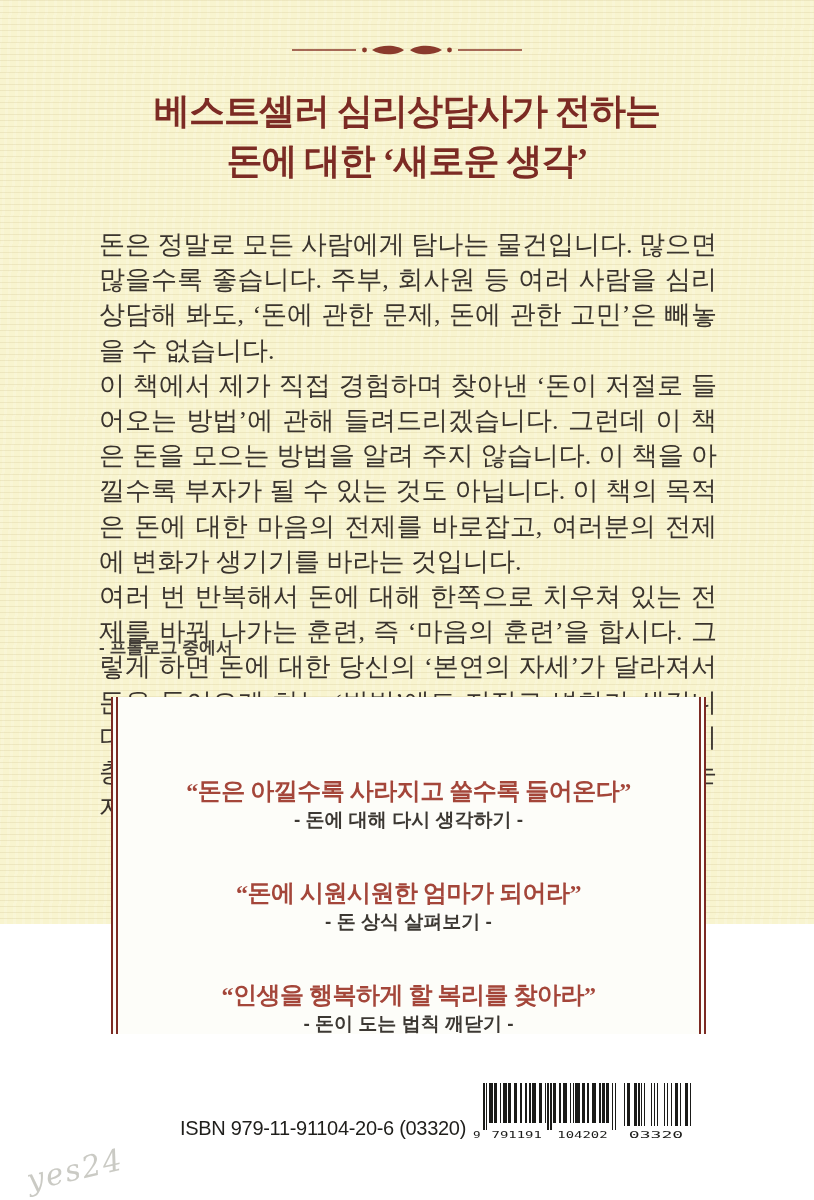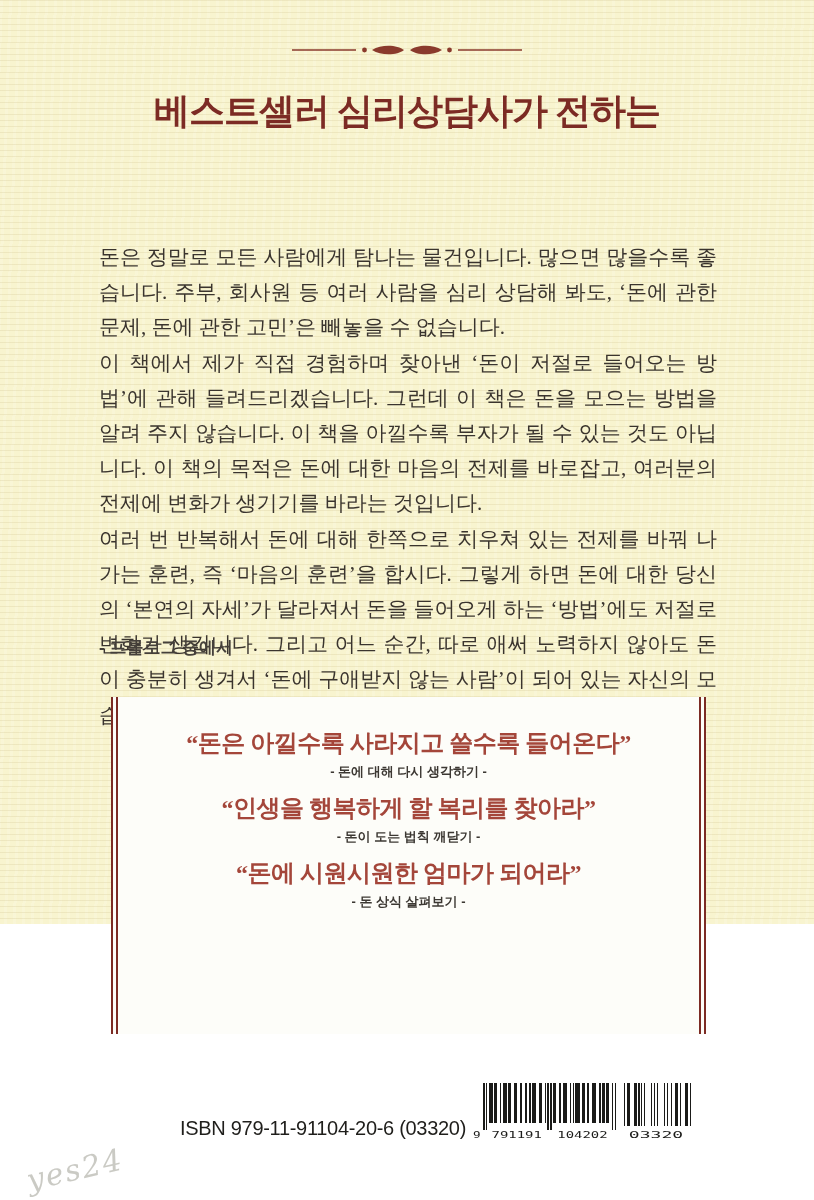--- a/index.html
+++ b/index.html
@@ -29,57 +29,56 @@
     font-weight:bold;
     font-size:36px;
     line-height:50px;
     letter-spacing:-1px;
     font-family:"Liberation Serif", serif;
   }
   
   .prologue{
     position:absolute; top:227px; left:99px; width:618px;
     color:#3a342e;
-    font-size:21px;
+    font-size:26px;
     line-height:35.2px;
     text-align:justify;
     font-family:"Liberation Serif", serif;
-    margin-top:13px;
   }
   .prologue p{ margin:0; }
   .attribution{
     position:absolute; top:636px; left:99px; width:618px;
     text-align:left;
     color:#45403a;
     font-weight:bold;
     font-size:17px;
     font-family:"Liberation Sans", sans-serif;
   }
   
   .quote-box{
     position:absolute; top:697px; left:111px; width:595px; height:337px;
     background:#fdfdf9;
     border-left:7px double #7c2b24;
     border-right:7px double #7c2b24;
     text-align:center;
     padding-top:31px;
   }
-  .quote-group{ margin-bottom:11px; }
+  .quote-group{ margin-bottom:11px;margin-top:48px; }
   .quote-heading{
     color:#a4463a;
     font-weight:bold;
     font-size:24px;
     line-height:31px;
     letter-spacing:-0.5px;
     font-family:"Liberation Serif", serif;
   }
   .quote-subtitle{
     margin-top:3px;
     color:#3c3833;
-    font-size:13px;
+    font-size:19px;
     line-height:20px;
     font-weight:bold;
     font-family:"Liberation Sans", sans-serif;
   }
   
   .isbn-line{
     position:absolute; top:1115px; left:180px;
     color:#1f1e1b;
     font-size:20px;
     letter-spacing:-0.3px;
@@ -122,41 +121,42 @@
       <circle cx="72.5" cy="10" r="2.4" fill="#8a3a2c"></circle>
       <path d="M80,10 C90,3.5 106,5 112,10 C106,15 90,16.5 80,10 Z" fill="#8a3a2c"></path>
       <path d="M150,10 C140,3.5 124,5 118,10 C124,15 140,16.5 150,10 Z" fill="#8a3a2c"></path>
       <circle cx="157.5" cy="10" r="2.4" fill="#8a3a2c"></circle>
       <line x1="166" y1="10" x2="230" y2="10" stroke="#8a3a2c" stroke-width="1.6"></line>
     </svg>
   </div>
 
   <div class="title">
     <div>베스트셀러 심리상담사가 전하는</div>
+    <div>돈에 대한 ‘새로운 생각’</div>
   </div>
 
   <div class="prologue">
     <p>돈은 정말로 모든 사람에게 탐나는 물건입니다. 많으면 많을수록 좋습니다. 주부, 회사원 등 여러 사람을 심리 상담해 봐도, ‘돈에 관한 문제, 돈에 관한 고민’은 빼놓을 수 없습니다.</p>
     <p>이 책에서 제가 직접 경험하며 찾아낸 ‘돈이 저절로 들어오는 방법’에 관해 들려드리겠습니다. 그런데 이 책은 돈을 모으는 방법을 알려 주지 않습니다. 이 책을 아낄수록 부자가 될 수 있는 것도 아닙니다. 이 책의 목적은 돈에 대한 마음의 전제를 바로잡고, 여러분의 전제에 변화가 생기기를 바라는 것입니다.</p>
     <p>여러 번 반복해서 돈에 대해 한쪽으로 치우쳐 있는 전제를 바꿔 나가는 훈련, 즉 ‘마음의 훈련’을 합시다. 그렇게 하면 돈에 대한 당신의 ‘본연의 자세’가 달라져서 돈을 들어오게 하는 ‘방법’에도 저절로 변화가 생깁니다. 그리고 어느 순간, 따로 애써 노력하지 않아도 돈이 충분히 생겨서 ‘돈에 구애받지 않는 사람’이 되어 있는 자신의 모습을 깨닫게 될 것입니다.</p>
   </div>
   <div class="attribution">- 프롤로그 중에서</div>
 
   <div class="quote-box">
     <div class="quote-group">
       <div class="quote-heading">“돈은 아낄수록 사라지고 쓸수록 들어온다”</div>
       <div class="quote-subtitle">- 돈에 대해 다시 생각하기 -</div>
     </div>
     <div class="quote-group">
+      <div class="quote-heading">“돈에 시원시원한 엄마가 되어라”</div>
+      <div class="quote-subtitle">- 돈 상식 살펴보기 -</div>
+    </div>
+    <div class="quote-group">
       <div class="quote-heading">“인생을 행복하게 할 복리를 찾아라”</div>
       <div class="quote-subtitle">- 돈이 도는 법칙 깨닫기 -</div>
-    </div>
-    <div class="quote-group">
-      <div class="quote-heading">“돈에 시원시원한 엄마가 되어라”</div>
-      <div class="quote-subtitle">- 돈 상식 살펴보기 -</div>
     </div>
     <div class="quote-group">
     </div>
     <div class="quote-group">
     </div>
   </div>
 
   <div class="isbn-line"><span class="b">ISBN</span>&nbsp;<span>979-11-91104-20-6 (03320)</span>&nbsp;&nbsp;<span class="b">값</span>&nbsp;<span>14,500원</span></div>
 
   <div class="barcode-plate">

